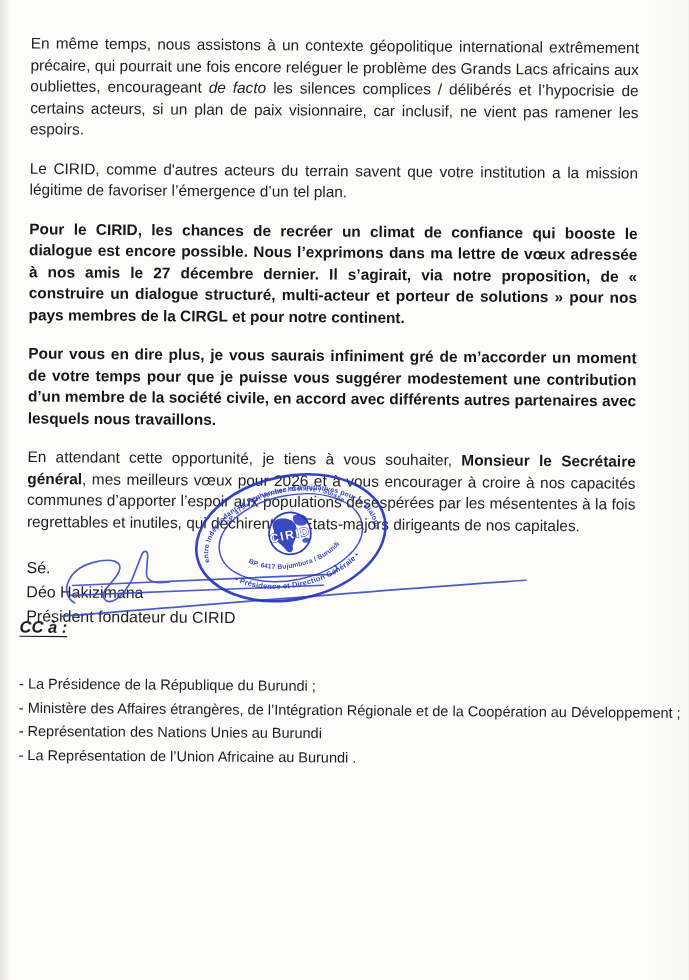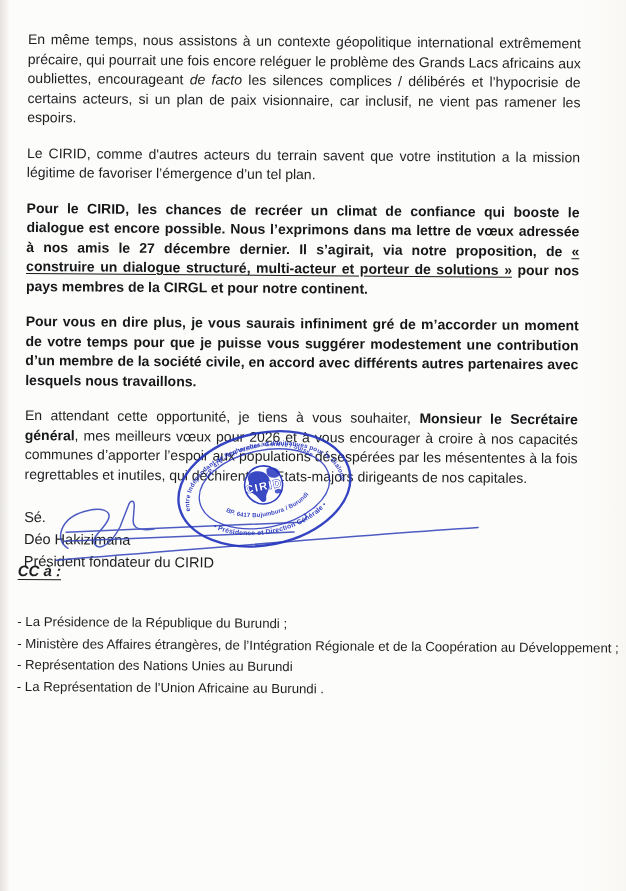--- a/index.html
+++ b/index.html
@@ -23,21 +23,21 @@
   }
   .skew{position:absolute;left:0;top:0;width:626px;height:891px;transform:rotate(0.45deg);transform-origin:30px 30px;}
   .content{
     position:absolute;left:28px;top:30px;width:553px;
     font-size:14px;line-height:19.5px;
     text-align:justify;
   }
   .content p{margin:0 0 16px 0;}
   .b{font-weight:bold;color:#161719;}
   .i{font-style:italic;}
-  .u{text-decoration:underline;text-underline-offset:2px;}
+  .u{text-underline-offset:2px;}
   .sig-block{margin-top:22px;font-size:14.5px;line-height:22px;text-align:left;}
   .stamp{position:absolute;left:176px;top:426px;width:184px;height:122px;overflow:visible;}
   .sig-ink{position:absolute;left:46px;top:482px;width:446px;height:92px;overflow:visible;}
   .cc{position:absolute;left:22px;top:562px;width:600px;}
   .cc-heading{font-size:15px;font-weight:bold;font-style:italic;text-decoration:underline;text-underline-offset:3px;}
   .cc-items{margin-top:32px;}
   .cc-items div{font-size:13.2px;line-height:21.6px;white-space:nowrap;}
 </style>
 </head>
 <body>

